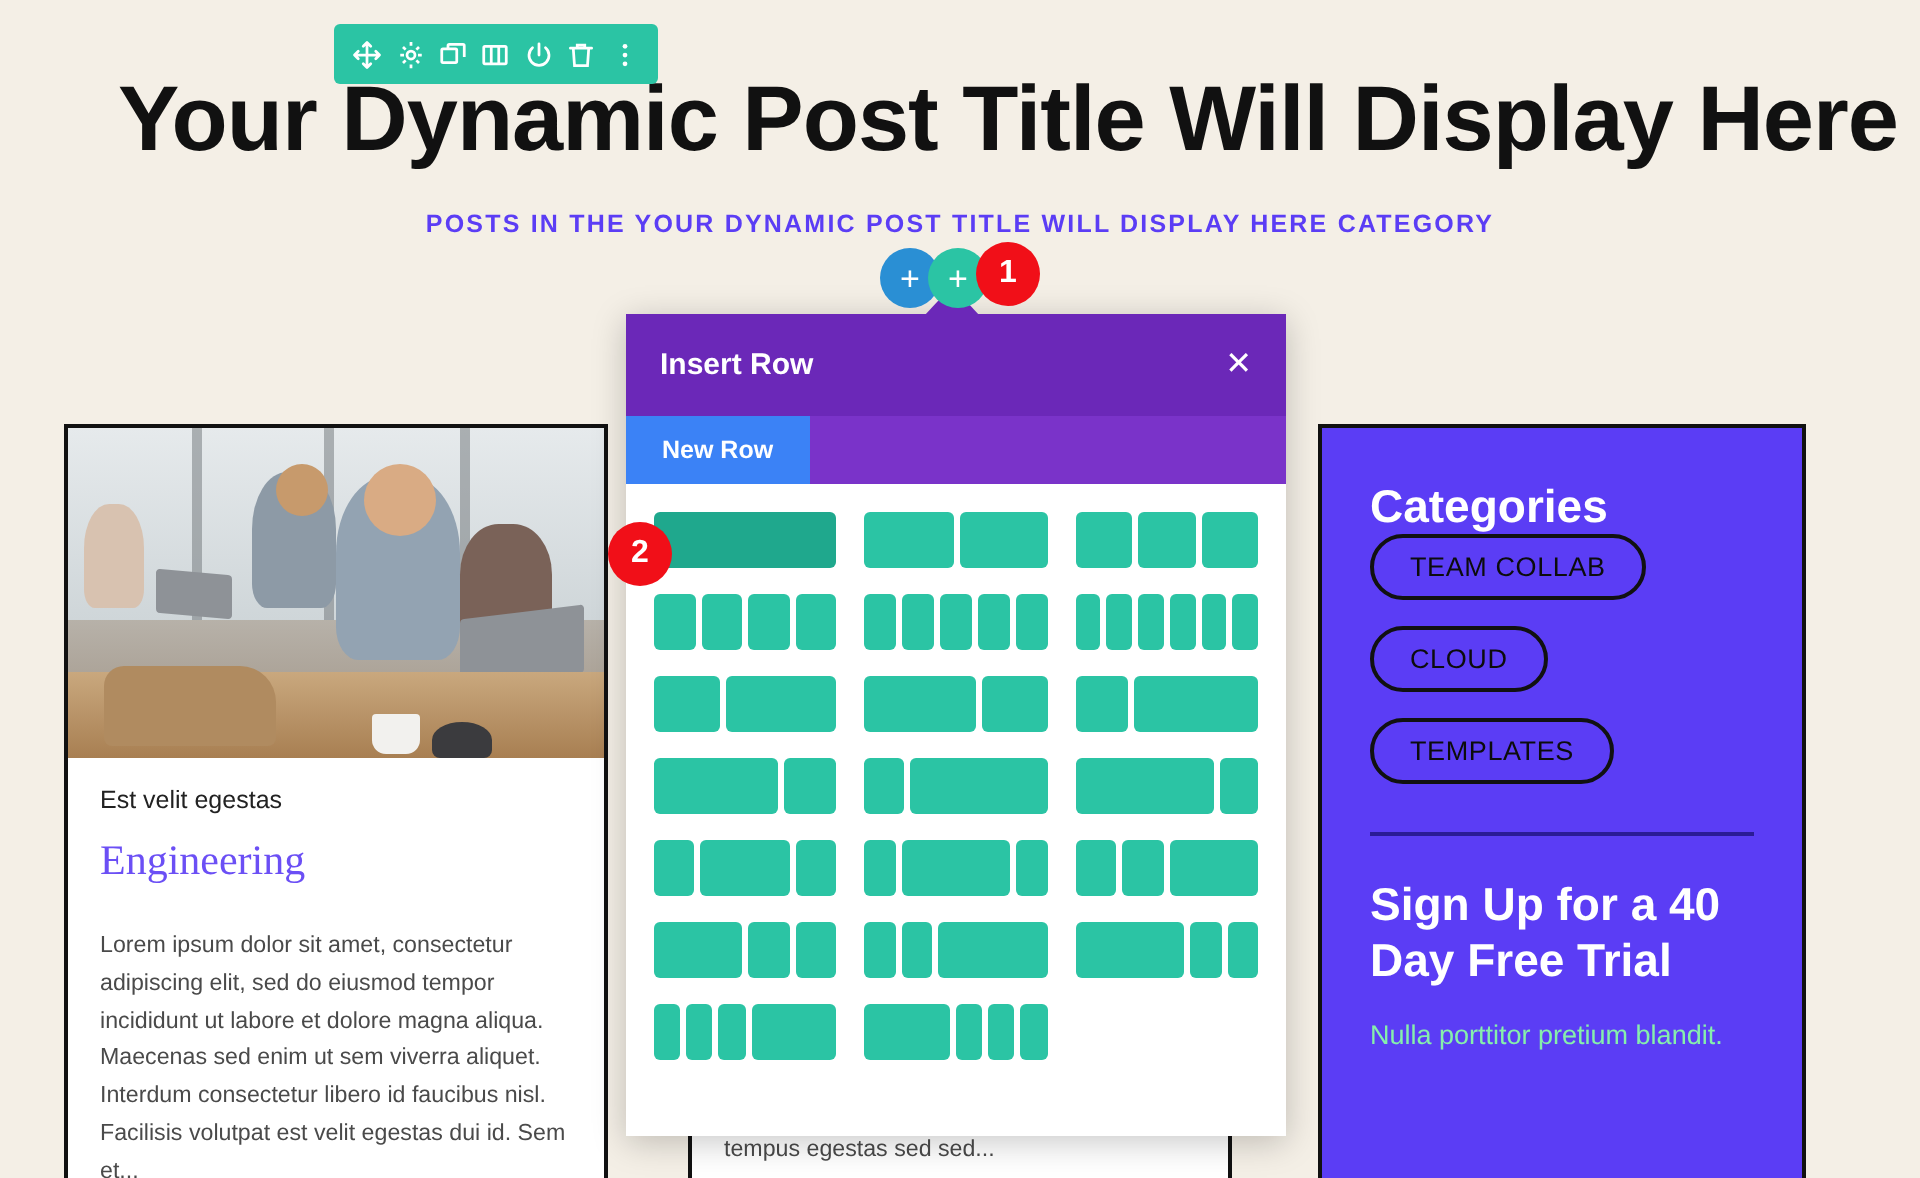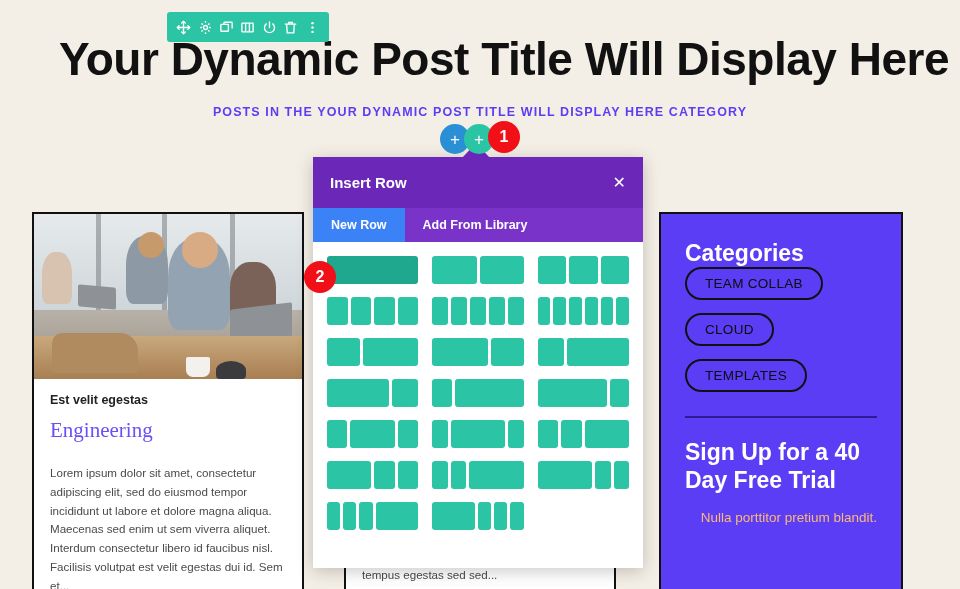--- a/index.html
+++ b/index.html
@@ -75,21 +75,21 @@
   }
   .thumb .tw-laptop {
     position: absolute; background: #8e9297; border-radius: 2px;
   }
   .thumb .tw-cup {
     position: absolute; background: #f2f1ee; border-radius: 2px 2px 7px 7px;
   }
 
   .post-card .body { padding: 14px 16px 0 16px; }
   .post-card .meta {
-    font-size: 12.5px; font-weight: bold; color: #222222;
+    font-size: 12.5px; font-weight: normal; color: #222222;
     margin-bottom: 11px;
   }
   .post-card .headline {
     font-size: 21px; color: #6b4ff5; font-weight: normal;
     line-height: 1.15; margin-bottom: 22px; font-family: Liberation Serif, serif;
   }
   .post-card .excerpt {
     font-size: 11.6px; color: #4a4a4a; line-height: 1.62;
   }
 
@@ -133,21 +133,21 @@
   }
   .sidebar .divider {
     height: 2px; background: #2b1b96;
     margin: 11px 0 20px 0;
   }
   .sidebar .cta-title {
     font-size: 23px; font-weight: bold; color: #ffffff;
     line-height: 1.22; margin-bottom: 14px;
   }
   .sidebar .cta-sub {
-    font-size: 13.5px; color: #fdba74; text-align: right;
+    font-size: 13.5px; color: #86efac; text-align: left;
     line-height: 1.5;
   }
 
   
   .add-buttons {
     position: absolute; left: 440px; top: 124px;
     width: 96px; height: 34px; z-index: 55;
   }
   .add-btn {
     position: absolute; top: 0;
@@ -326,21 +326,20 @@
 
   <div class="modal-caret"></div>
 
   <div class="insert-modal">
     <div class="modal-header">
       <div class="title">Insert Row</div>
       <div class="close-x">✕</div>
     </div>
     <div class="modal-tabs">
       <div class="tab active">New Row</div>
-      <div class="tab">Add From Library</div>
     </div>
     <div class="layout-grid">
         <div class="layout-opt selected">
           <div class="col" style="flex: 100 0 0px;"></div>
         </div>
         <div class="layout-opt">
           <div class="col" style="flex: 50 0 0px;"></div>
           <div class="col" style="flex: 50 0 0px;"></div>
         </div>
         <div class="layout-opt">

